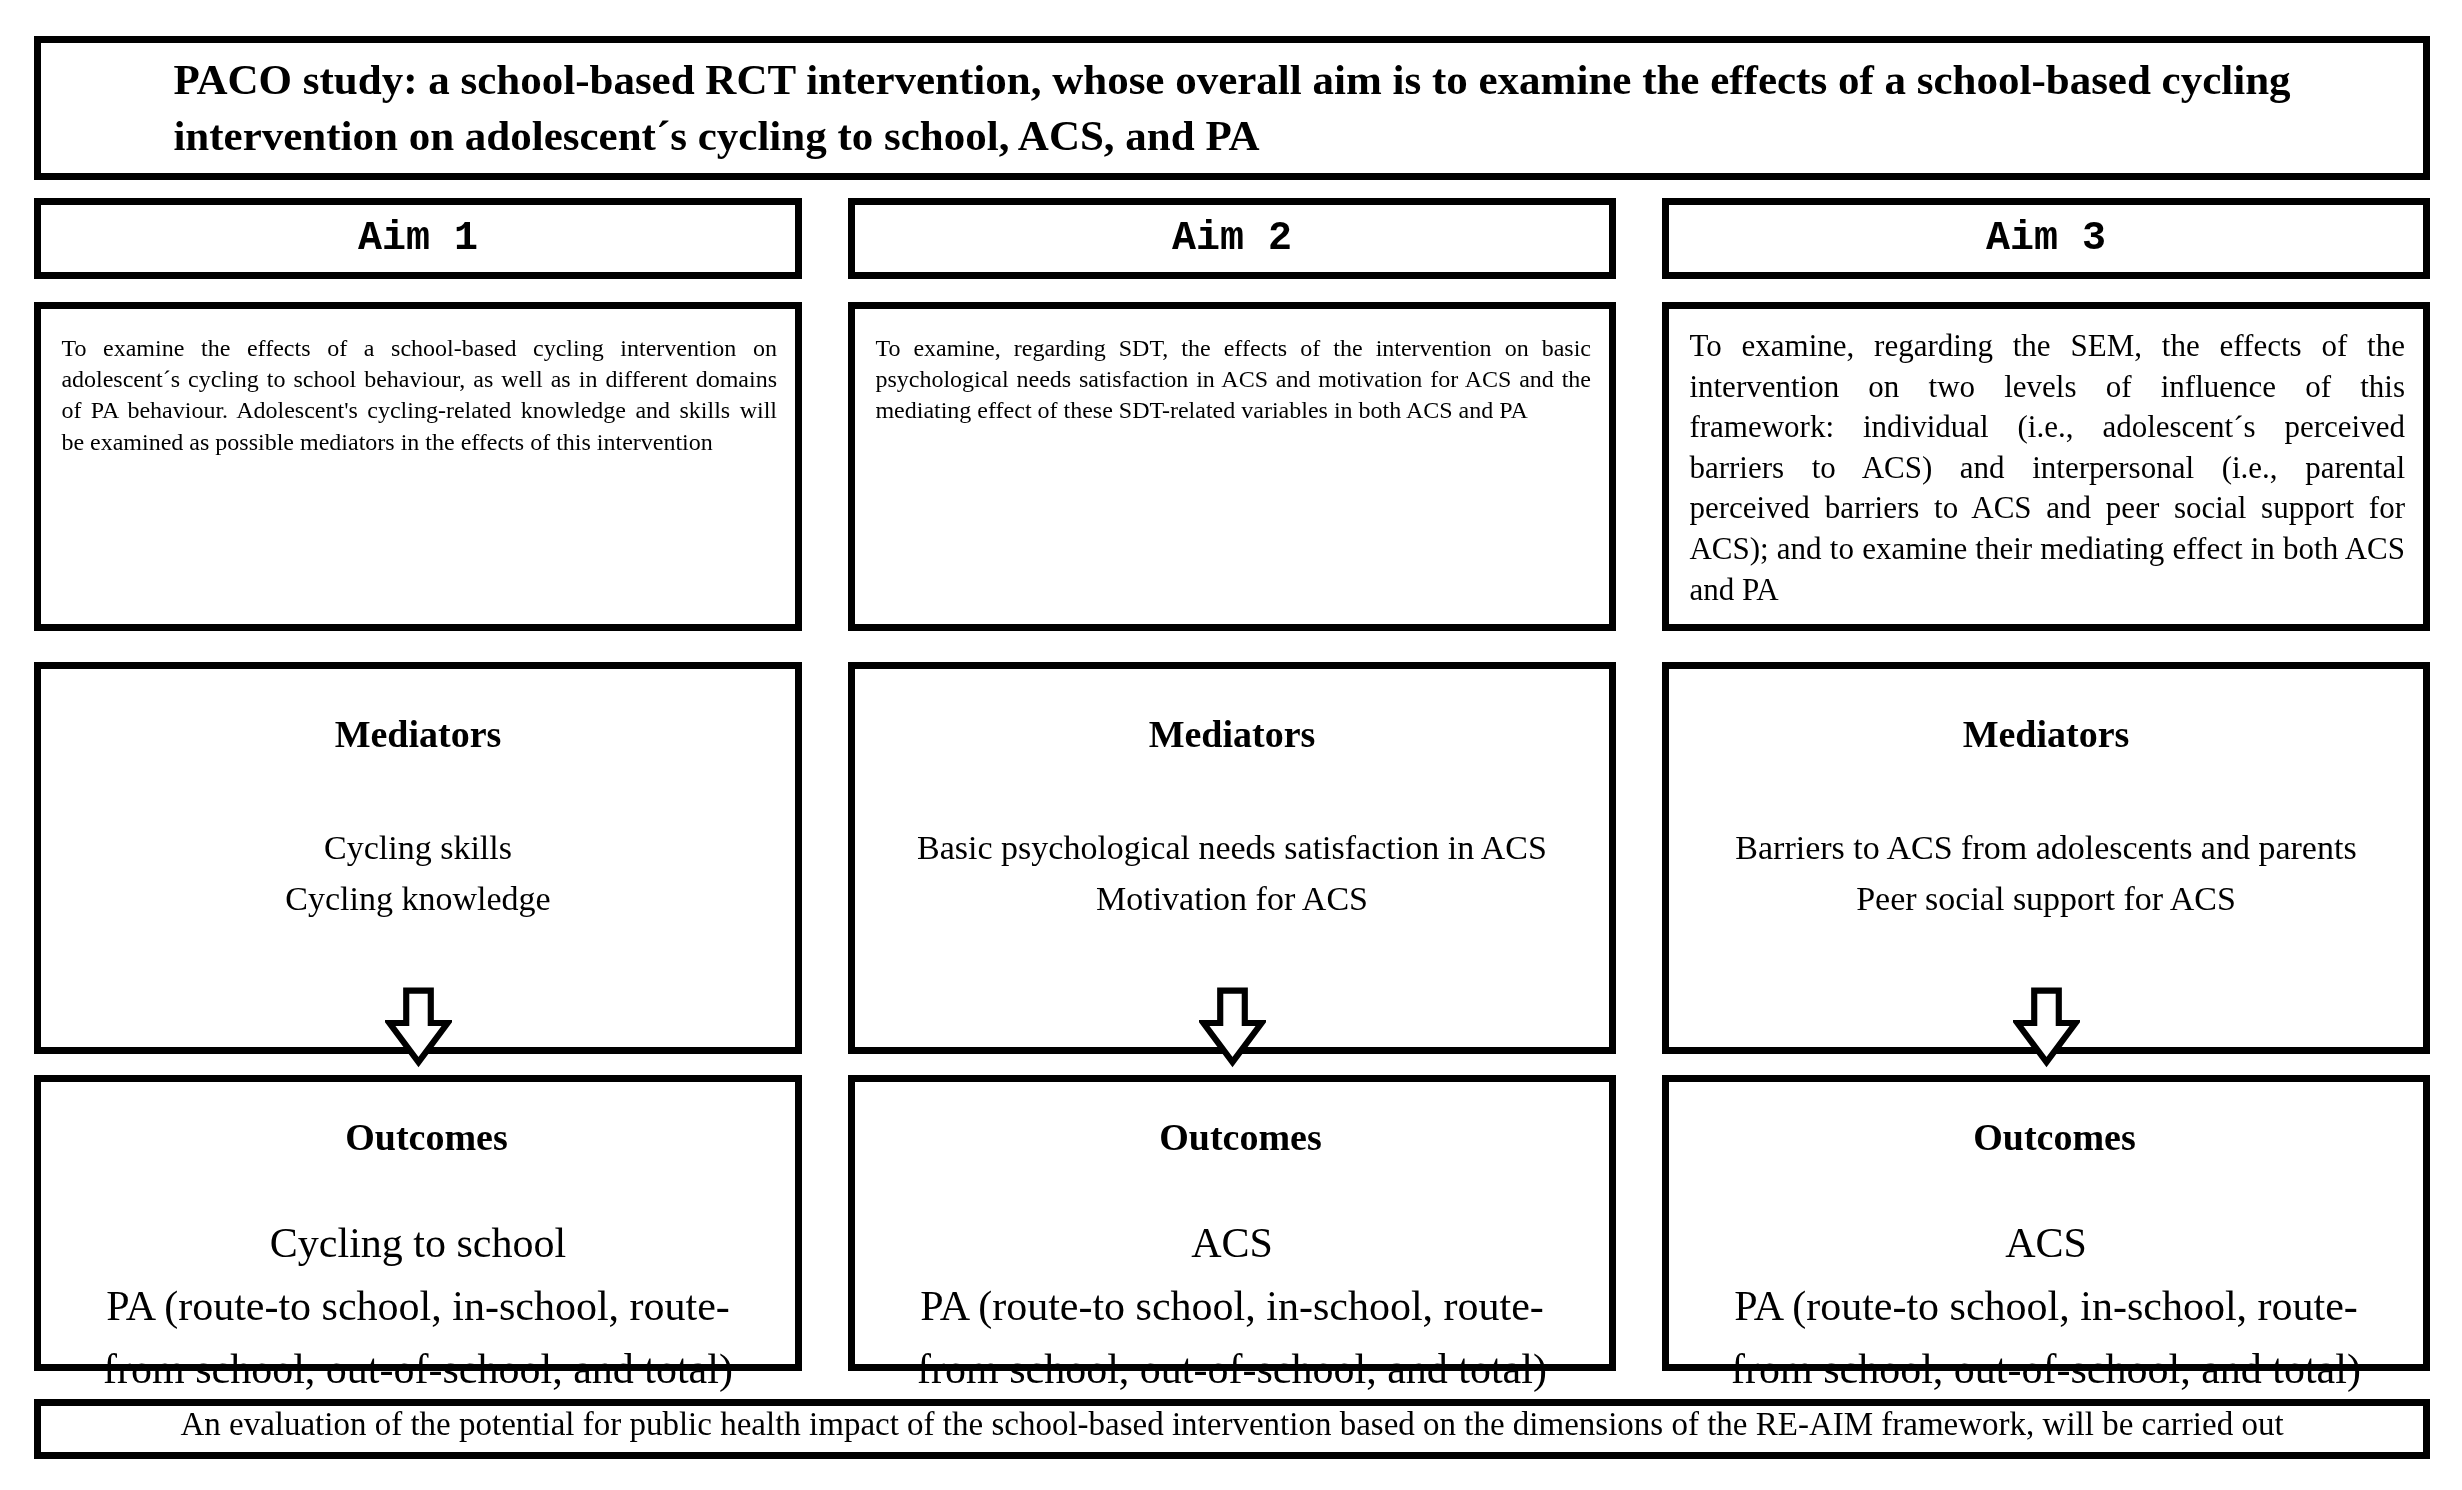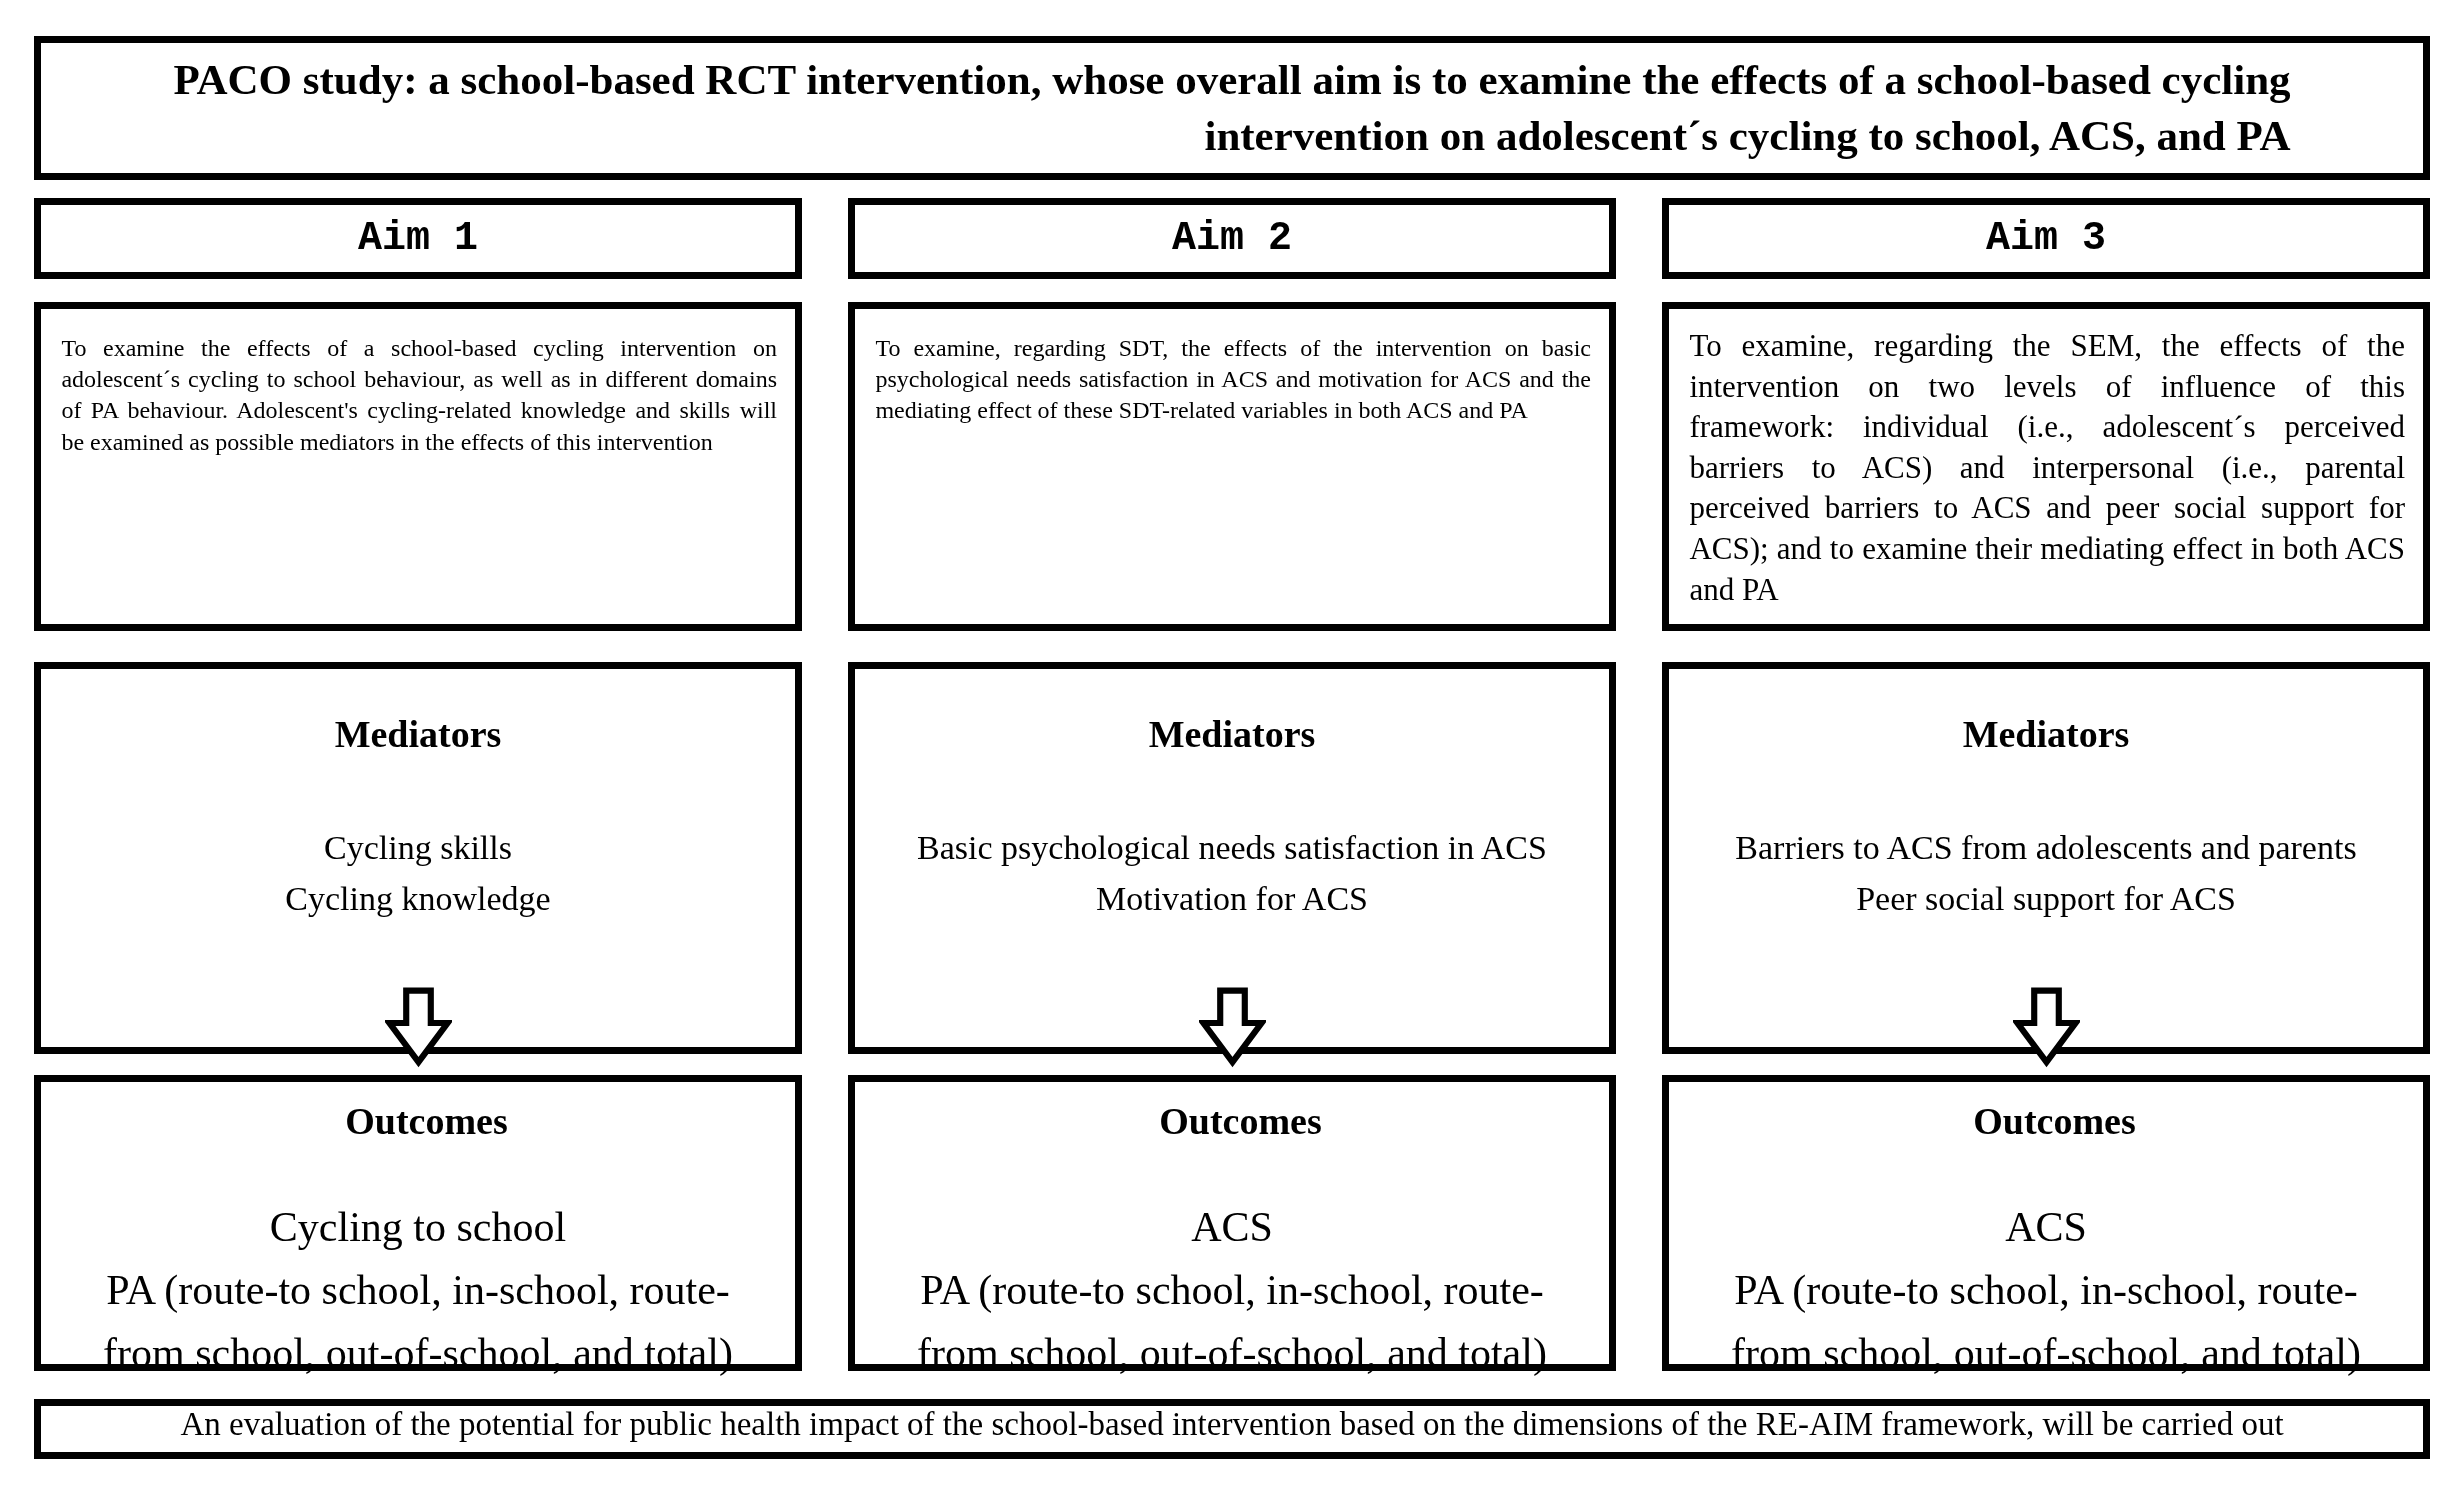--- a/index.html
+++ b/index.html
@@ -10,21 +10,21 @@
     font-family:"Liberation Serif","DejaVu Serif",serif;
     overflow:hidden;
     position:relative;
   }
   .box { border:7.2px solid #000; background:#fff; }
 
   .title-box {
     position:absolute; left:34px; top:36px; width:2396px; height:144px;
     border:7.8px solid #000;
     display:flex; align-items:center; justify-content:center;
-    text-align:right; font-weight:bold; font-size:43px; line-height:1.3;font-family:Liberation Serif, serif;
+    text-align:left; font-weight:bold; font-size:43px; line-height:1.3;font-family:Liberation Serif, serif;
   }
   .title-box .title-text { white-space:pre-line; }
 
   .row {
     position:absolute; left:34px; width:2396px;
     display:flex; gap:46px;
   }
   .col { flex:1 1 0; min-width:0; }
 
   .row-aims     { top:198px;  height:81px;font-family:Liberation Mono, monospace; }
@@ -47,21 +47,21 @@
   }
   .desc-box.compact {
     padding-top:17px;
     font-size:31px; line-height:1.31;
   }
 
   .panel { height:100%; text-align:center; }
   .panel-heading { font-weight:bold; font-size:38px; }
   .row-med .panel-heading { padding-top:43px; }
   .row-med .panel-items { margin-top:66px; font-size:34px; line-height:1.5; }
-  .row-outcomes .panel-heading { padding-top:17px;margin-left:17px; }
+  .row-outcomes .panel-heading { padding-top:33px;margin-left:17px; }
   .row-outcomes .panel-items { margin-top:53px; font-size:42px; line-height:1.5; }
   .panel-items .item { white-space:pre-line; }
 
   .arrow-cell {
     height:100%;
     display:flex; align-items:center; justify-content:center;
     border:none; background:transparent;
   }
   .arrow-cell svg { display:block; }
 

